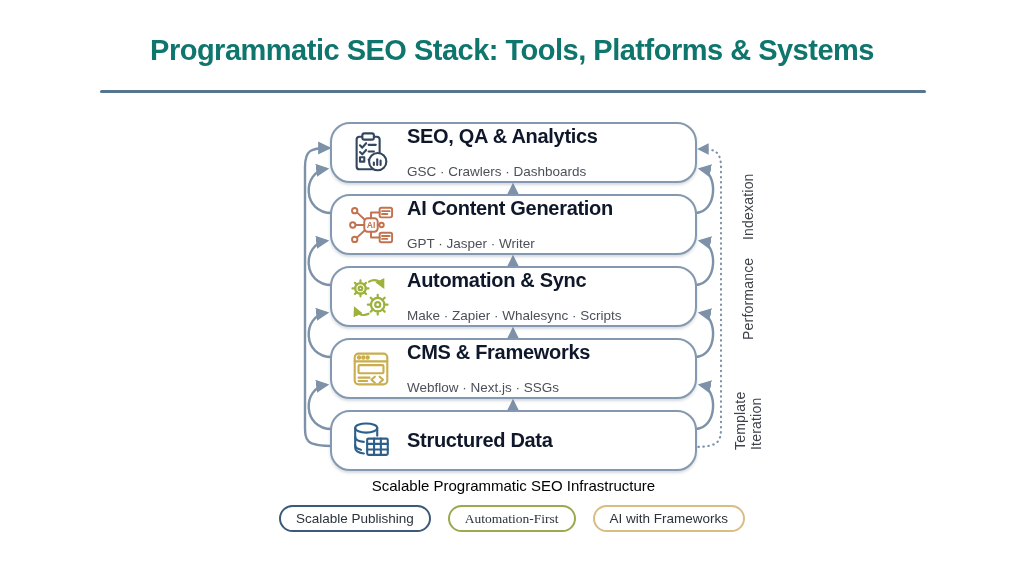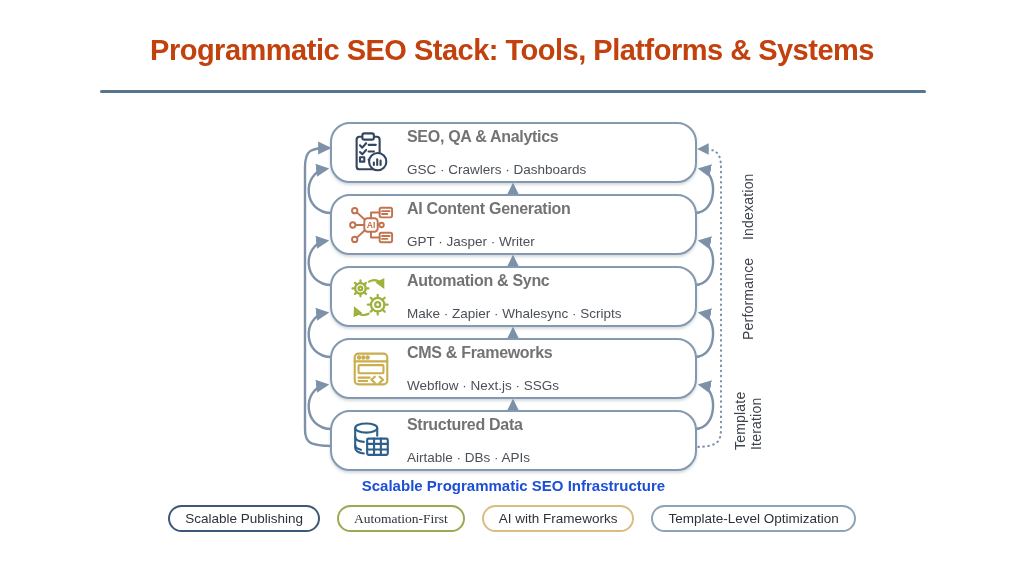--- a/index.html
+++ b/index.html
@@ -3,53 +3,53 @@
 <meta charset="utf-8">
 <style>
   html,body{margin:0;padding:0;background:#e8e8e8;}
   .canvas{
     position:relative;width:1024px;height:576px;background:#ffffff;
     font-family:"Liberation Sans", sans-serif;overflow:hidden;margin:0 auto;
   }
   
   .title{
     position:absolute;top:34px;left:0;width:100%;text-align:center;
-    font-size:29px;font-weight:800;color:#c2410c;letter-spacing:-0.5px;
+    font-size:29px;font-weight:800;color:#0f766e;letter-spacing:-0.5px;
   }
   .divider{
     position:absolute;top:90px;left:100px;width:826px;height:3px;
     background:#56758f;border-radius:2px;
   }
   
   .stack-box{
     position:absolute;left:330px;width:367px;height:61px;
     background:#ffffff;border:2.5px solid #8499af;border-radius:20px;
     box-sizing:border-box;display:flex;align-items:center;gap:13px;
     padding-left:15px;box-shadow:0 2px 3px rgba(96,118,140,0.28);
   }
   .box-1{top:122px}.box-2{top:194px}.box-3{top:266px}.box-4{top:338px}.box-5{top:410px}
   .box-icon{flex:0 0 47px;height:47px;display:flex;align-items:center;justify-content:center;}
   .box-text{display:flex;flex-direction:column;line-height:1.15;}
-  .box-title{font-size:16px;font-weight:700;color:#737373;letter-spacing:-0.3px;}
+  .box-title{font-size:20px;font-weight:700;color:#0f172a;letter-spacing:-0.3px;}
   .box-subtitle{font-size:13.5px;font-weight:400;color:#4b5058;margin-top:16px;}
   
   .connector-layer{position:absolute;top:0;left:0;width:1024px;height:576px;pointer-events:none;}
   
   .side-label{
     position:absolute;width:22px;display:flex;align-items:center;justify-content:center;
     writing-mode:vertical-rl;transform:rotate(180deg);
     font-size:14px;font-weight:500;color:#3d424a;letter-spacing:0.2px;
   }
   .side-label-1{left:737px;top:168px;height:78px;}
   .side-label-2{left:737px;top:256px;height:86px;}
   .side-label-3{left:737px;top:348px;height:102px;}
   
   .caption{
     position:absolute;top:477px;left:280px;width:467px;text-align:center;
-    font-size:15px;font-weight:700;color:#1d4ed8;
+    font-size:15px;font-weight:400;color:#000000;
   }
   
   .badge-row{
     position:absolute;top:505px;left:0;width:100%;
     display:flex;justify-content:center;gap:17px;
   }
   .badge{
     height:27px;display:flex;align-items:center;box-sizing:border-box;
     padding:0 15px;border-radius:15px;background:#ffffff;border:2px solid #999;
     font-size:13.5px;font-weight:500;color:#2d323a;white-space:nowrap;text-align:right;
@@ -227,30 +227,28 @@
           <rect x="20" y="20.5" width="21.5" height="17" rx="1.5" fill="#ffffff"></rect>
           <path d="M20 26 H41.5"></path>
             <path d="M20 31.8 H41.5"></path>
           <path d="M27.2 20.5 V37.5"></path>
             <path d="M34.3 20.5 V37.5"></path>
         </g>
       </svg>
     </div>
     <div class="box-text">
       <div class="box-title">Structured Data</div>
-      <div class="box-subtitle">Airtable · DBs · APIs</div>
     </div>
   </div>
 
   <div class="side-label side-label-1">Indexation</div>
   <div class="side-label side-label-2">Performance</div>
   <div class="side-label side-label-3">Template Iteration</div>
 
   <div class="caption">Scalable Programmatic SEO Infrastructure</div>
 
   <div class="badge-row">
     <div class="badge badge-1">Scalable Publishing</div>
     <div class="badge badge-2">Automation-First</div>
     <div class="badge badge-3">AI with Frameworks</div>
-    <div class="badge badge-4">Template-Level Optimization</div>
   </div>
 
 </div>
 
 </body></html>

